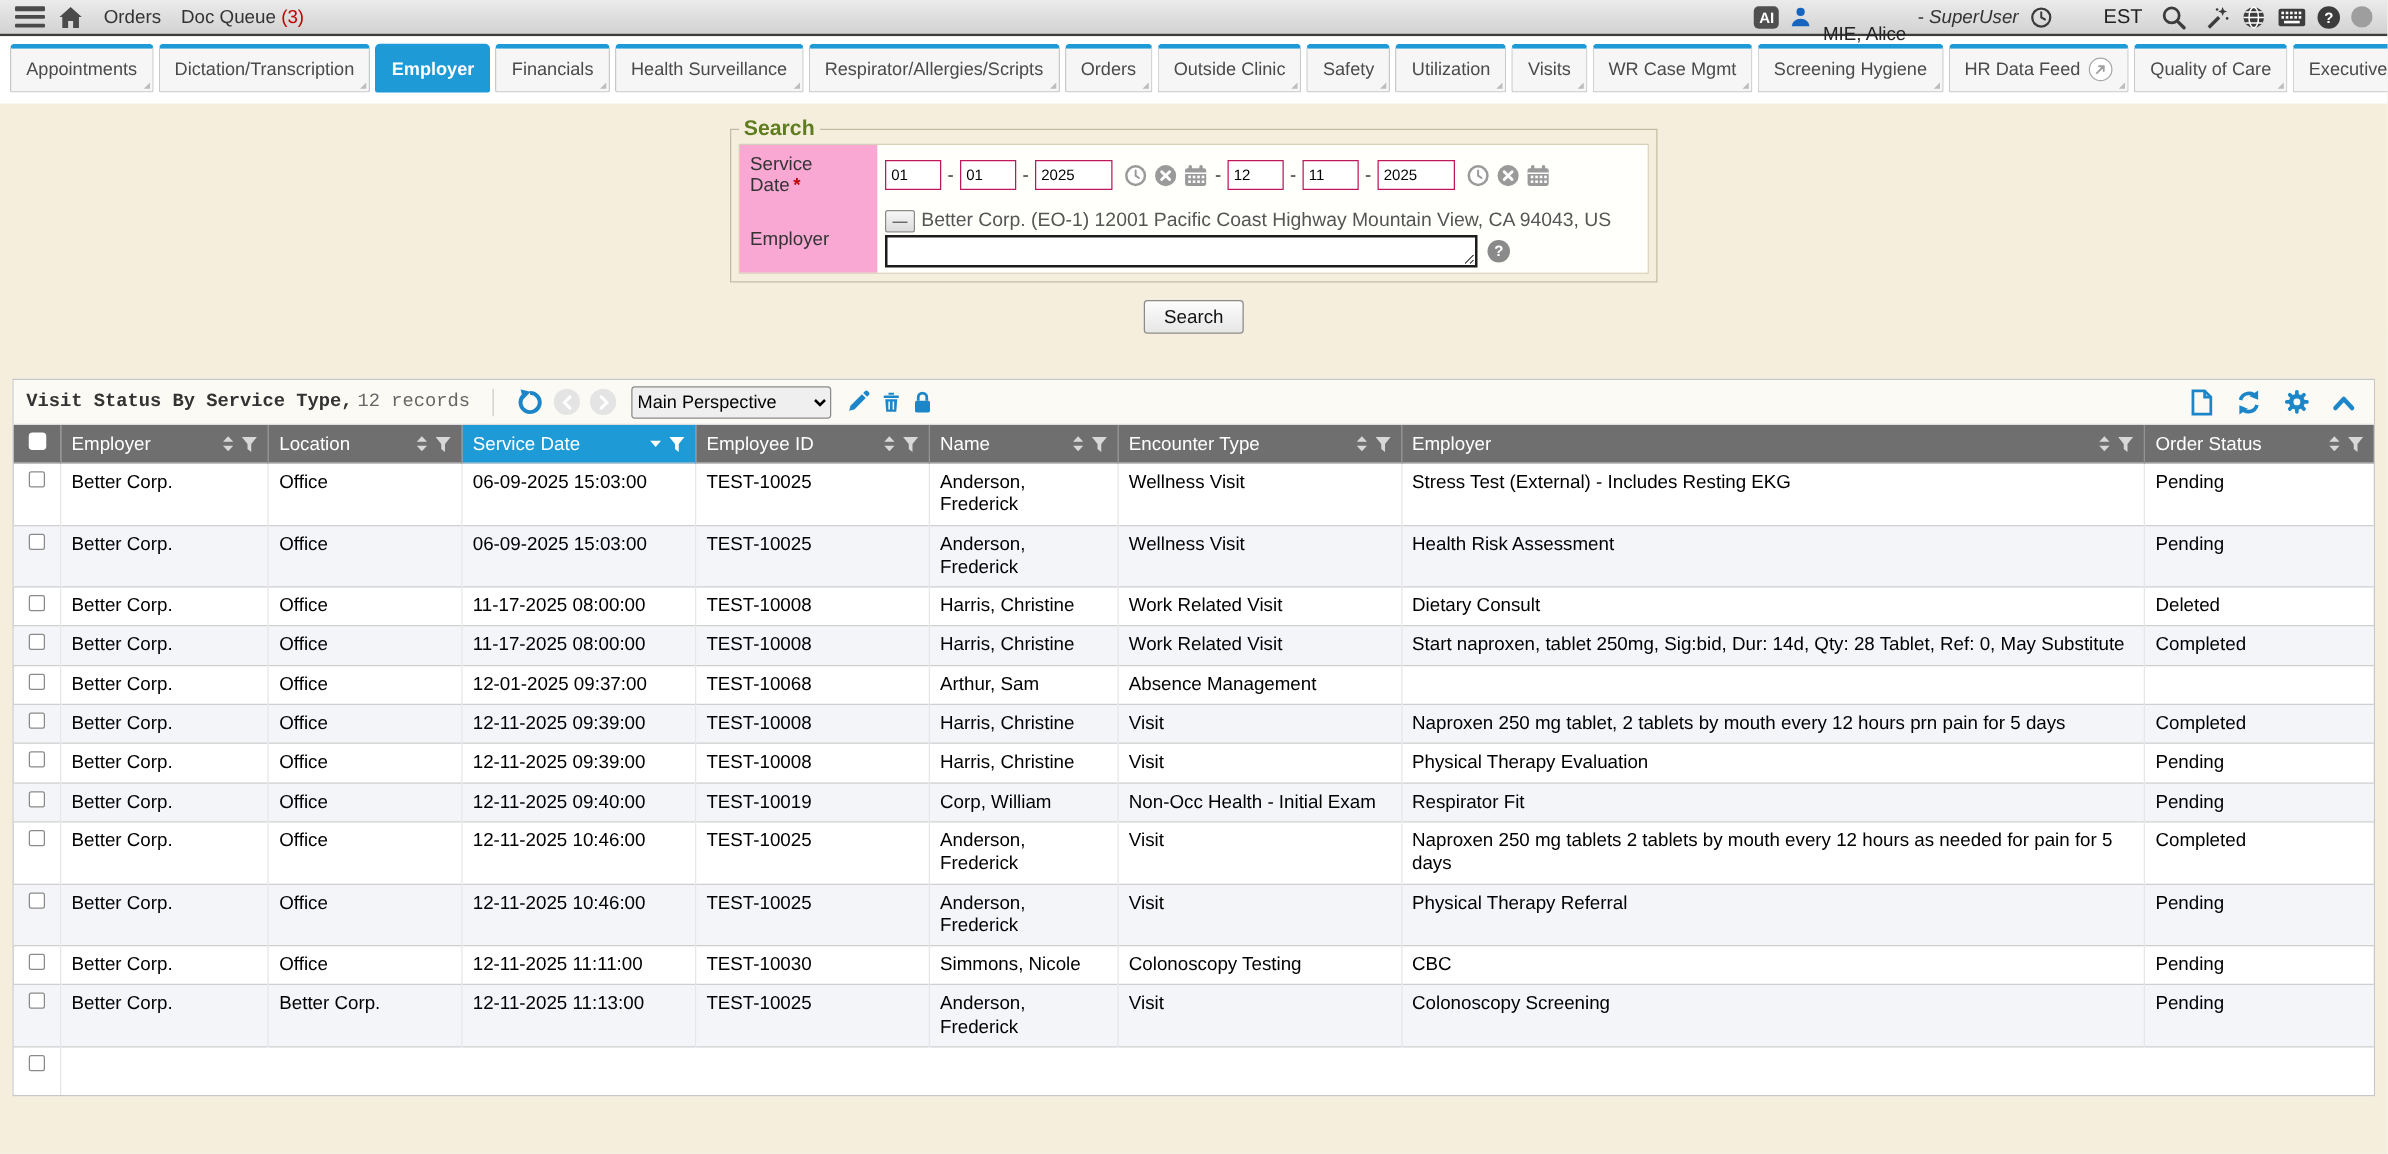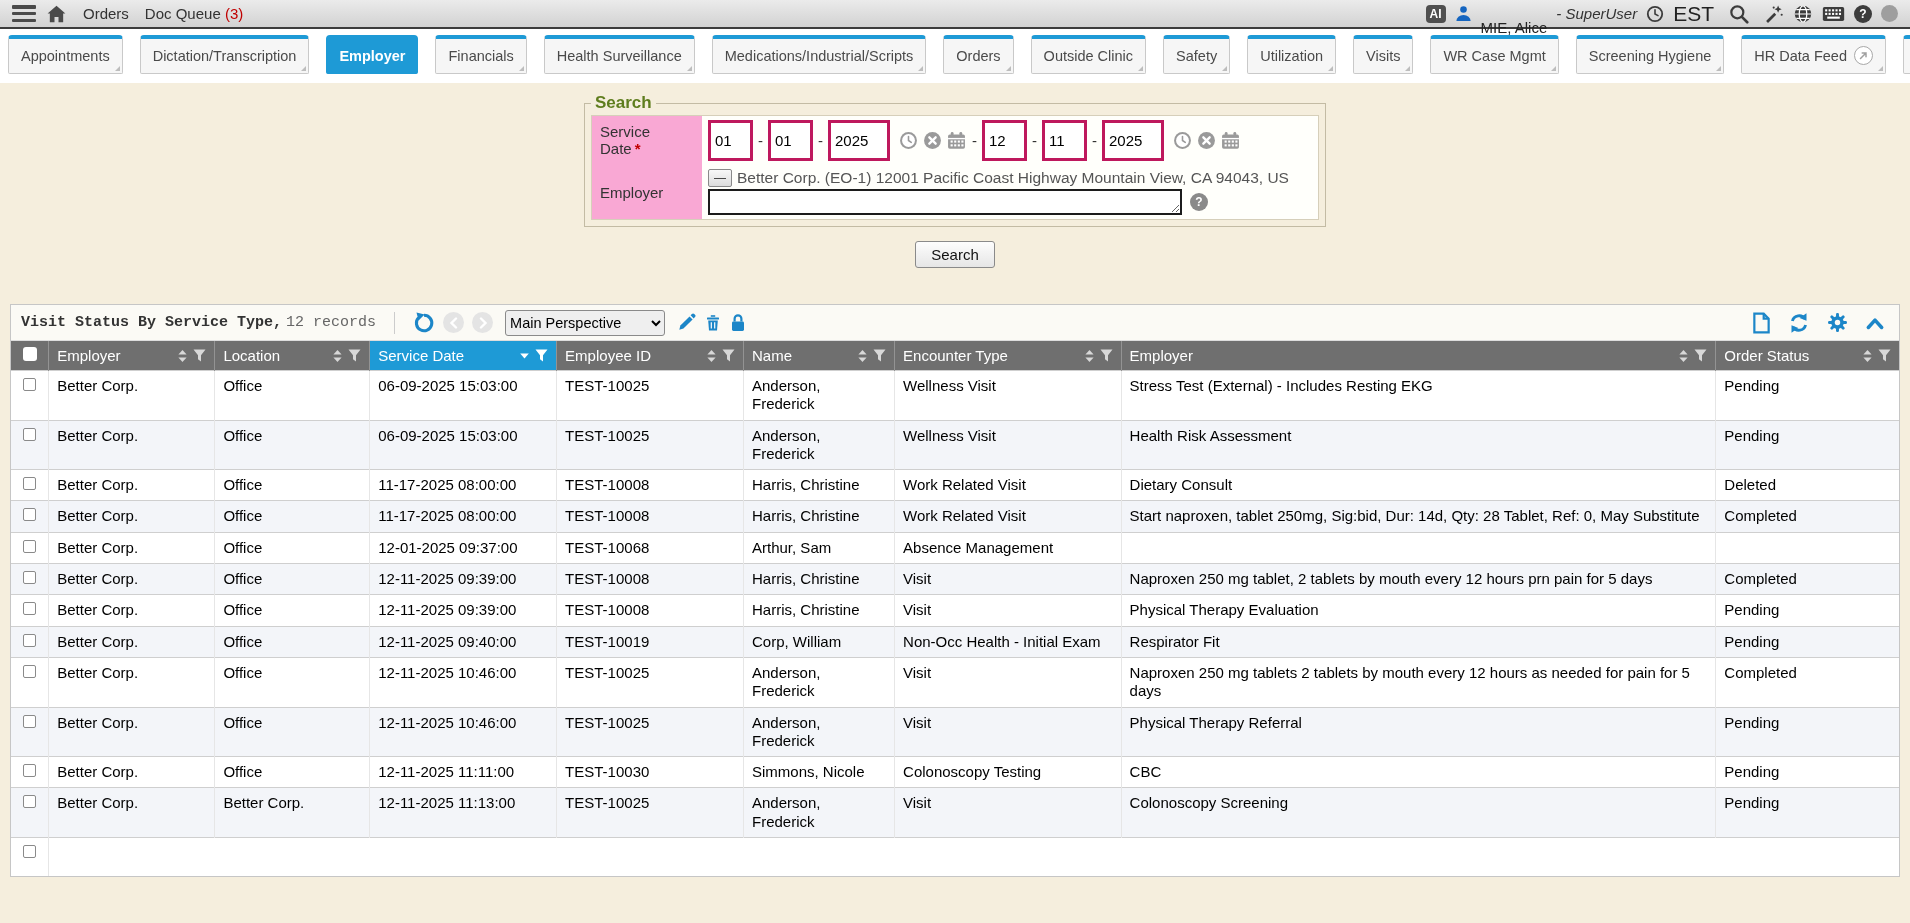--- a/index.html
+++ b/index.html
@@ -14,50 +14,50 @@
                justify-content:space-between; cursor:pointer; }
   .hamburger span { height:3.5px; background:#4a4a4a; border-radius:1px; }
   .tb-icon { display:inline-flex; align-items:center; color:#3c3c3c; }
   .crumb { font-size:15px; color:#333; margin-left:6px; cursor:pointer; }
   .crumb .red { color:#c00000; }
   .topbar-right { margin-left:auto; display:flex; align-items:center; gap:9px; }
   .ai-badge { background:#4f4f4f; color:#fff; font-weight:bold; font-size:12px;
               border-radius:4px; padding:3px 4px; line-height:1; }
   .user-name { font-size:15px; color:#222;margin-top:27px; }
   .user-role { font-size:15px; color:#333; font-style:italic; }
-  .tz { font-size:21px; color:#222; }
+  .tz { font-size:16px; color:#222;margin-left:32px; }
   .circle-help { width:18px; height:18px; border-radius:50%; background:#3c3c3c; color:#fff;
                  font-size:12px; font-weight:bold; display:inline-flex; align-items:center;
                  justify-content:center; }
   .circle-presence { width:17px; height:17px; border-radius:50%; background:#9e9e9e; }
 
   
   .tabbar-wrap { background:#fff; padding:6px 8px 9px; }
-  .tabbar { display:flex; gap:17px; align-items:stretch; }
+  .tabbar { display:flex; gap:4px; align-items:stretch; }
   .tab { position:relative; background:#f6f6f6; border:1px solid #c9c9c9;
          border-top:4px solid #1e9ad6; border-radius:4px 4px 2px 2px;
          padding:7px 12px 8px; font-size:14.5px; color:#4a4a4a; white-space:nowrap;
          display:flex; align-items:center; gap:7px; cursor:pointer; }
   .tab::after { content:""; position:absolute; right:2px; bottom:2px; width:0; height:0;
                 border-left:5px solid transparent; border-bottom:5px solid #bdbdbd; }
   .tab.active { background:#1e9ad6; border-color:#1e9ad6; color:#fff; font-weight:bold; }
   .tab.active::after { display:none; }
   .ext-icon { display:none; width:19px; height:19px; border:1.5px solid #a8a8a8;
               border-radius:50%; background:#fff; align-items:center; justify-content:center; }
 
   
   .search-area { background:#f5eedd; padding-top:10px; }
   fieldset.search-fs { width:742px; margin:0 auto; border:1px solid #c3bba4; padding:2px 6px 6px; }
   fieldset.search-fs legend { color:#5f7d1e; font-weight:bold; font-size:17px; padding:0 4px; }
   .search-table { display:grid; grid-template-columns:110px 1fr; border:1px solid #d6cfba; }
   .s-label { background:#f9a8d4; font-size:15px; color:#333; padding:7px 8px; }
   .s-field { background:#fffffb; padding:4px 6px; font-size:15px; display:flex;
              align-items:center; flex-wrap:wrap; gap:3px; }
   .req { color:#c00000; font-weight:bold; margin-left:3px; }
-  .dt-in { border:3px solid #be185d; height:41px; font-size:15px; padding:2px 4px;
+  .dt-in { border:1px solid #be185d; height:24px; font-size:12px; padding:2px 4px;
            font-family:"Liberation Sans",sans-serif; }
   .dt-m { width:45px; } .dt-d { width:45px; } .dt-y { width:62px; }
   .dash { color:#333; margin:0 2px; }
   .ic-btn { display:inline-flex; align-items:center; cursor:pointer; margin:0 1px; }
   .emp-field { flex-direction:column; align-items:flex-start; gap:2px; }
   .emp-top { display:flex; align-items:center; gap:5px; }
   .collapse-btn { width:24px; height:18px; background:linear-gradient(#f8f8f8,#dcdcdc);
                   border:1px solid #8a8a8a; border-radius:2px; font-size:12px; line-height:1;
                   display:inline-flex; align-items:center; justify-content:center; color:#333; }
   .emp-selected { color:#555; font-size:15.5px; }
@@ -206,21 +206,21 @@
     <span class="tab-label">Financials</span>
 
   </div>
 
   <div class="tab">
     <span class="tab-label">Health Surveillance</span>
 
   </div>
 
   <div class="tab">
-    <span class="tab-label">Medications/Industrial/Scripts</span>
+    <span class="tab-label">Respirator/Allergies/Scripts</span>
 
   </div>
 
   <div class="tab">
     <span class="tab-label">Orders</span>
 
   </div>
 
   <div class="tab">
     <span class="tab-label">Outside Clinic</span>

